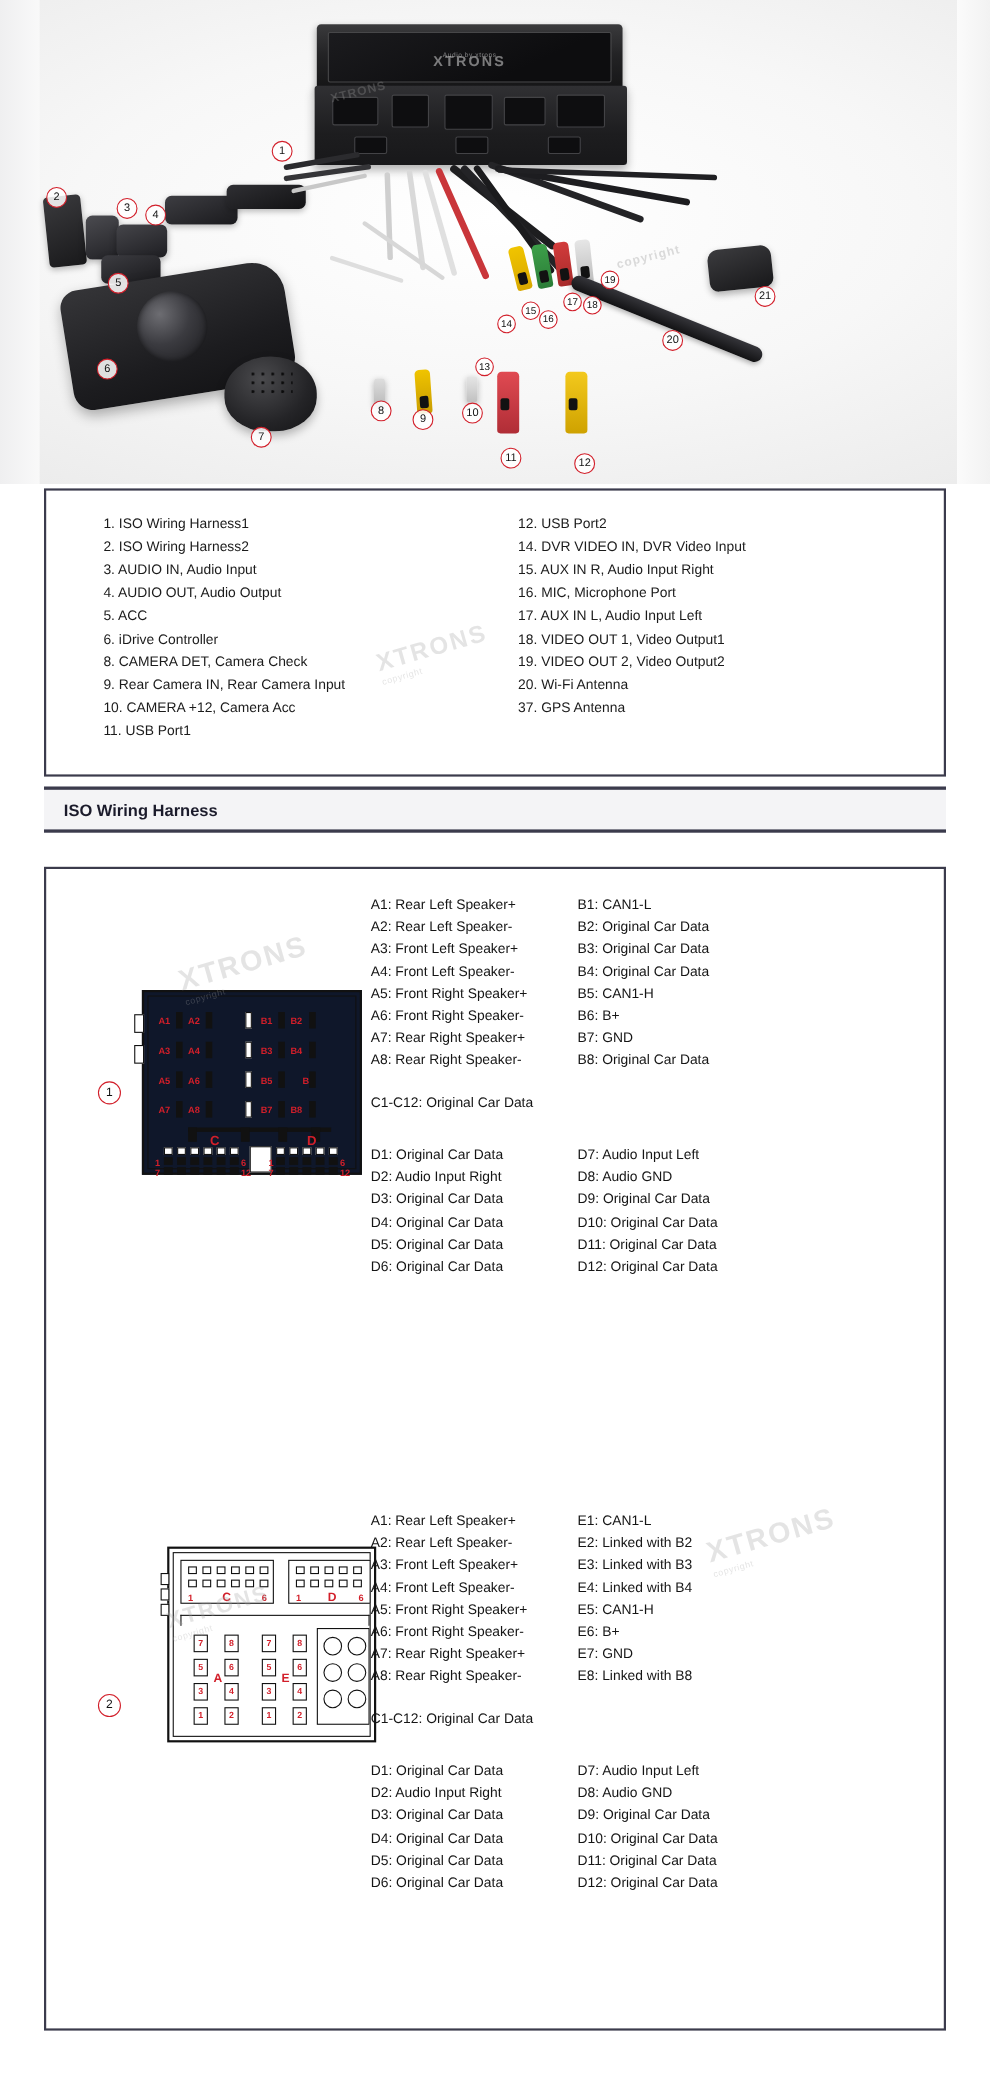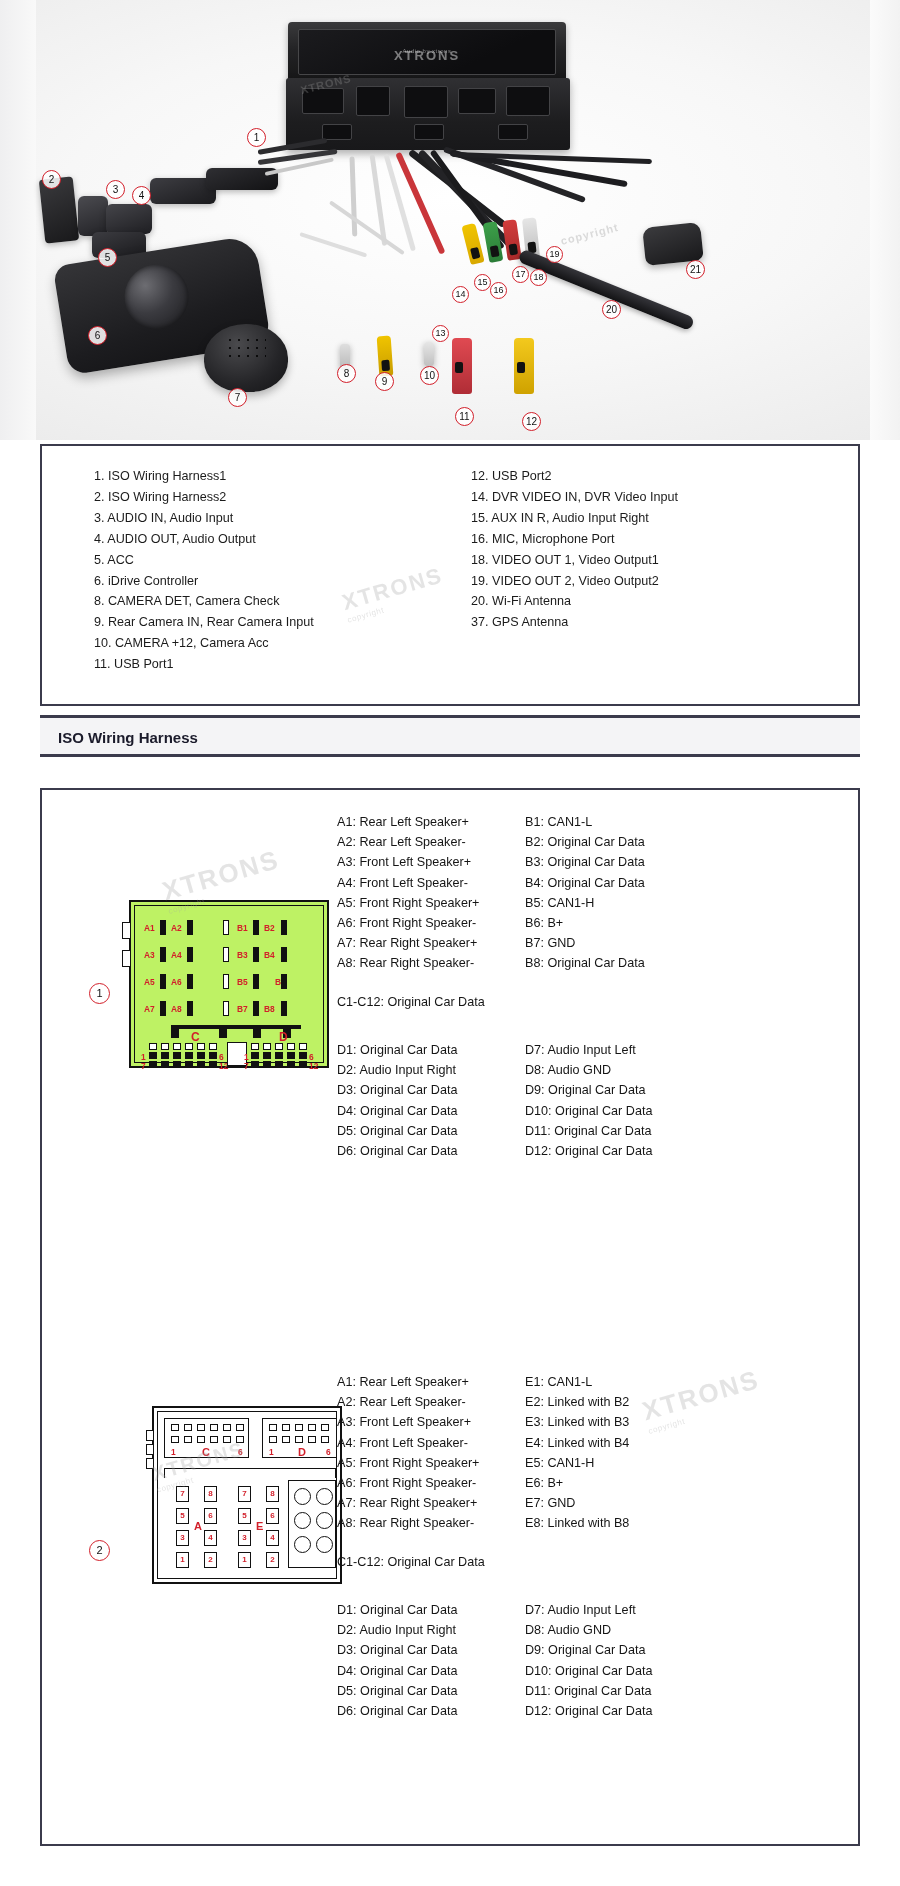--- a/index.html
+++ b/index.html
@@ -239,21 +239,21 @@
   .note-c { position: absolute; left: 295px; font-size: 12.6px; color: #151515; }
   .col-d1 { left: 295px; }
   .col-d2 { left: 483px; }
 
   
   .conn1 {
     position: absolute;
     left: 87px; top: 110px;
     width: 200px; height: 168px;
     border: 2px solid #111;
-    background: #bef264;
+    background: #0f172a;
   }
   .conn1 .inner {
     position: absolute; inset: 3px;
     border: 1px solid #111;
   }
   .pinlabel {
     position: absolute;
     color: #d21f2a;
     font-size: 8.4px;
     font-family: "Liberation Sans", sans-serif;
@@ -436,20 +436,21 @@
         <div class="legend-item">8. CAMERA DET, Camera Check</div>
         <div class="legend-item">9. Rear Camera IN, Rear Camera Input</div>
         <div class="legend-item">10. CAMERA +12, Camera Acc</div>
         <div class="legend-item">11. USB Port1</div>
       </div>
       <div class="legend-col">
         <div class="legend-item">12. USB Port2</div>
         <div class="legend-item">14. DVR VIDEO IN, DVR Video Input</div>
         <div class="legend-item">15. AUX IN R, Audio Input Right</div>
         <div class="legend-item">16. MIC, Microphone Port</div>
+        <div class="legend-item">17. AUX IN L, Audio Input Left</div>
         <div class="legend-item">18. VIDEO OUT 1, Video Output1</div>
         <div class="legend-item">19. VIDEO OUT 2, Video Output2</div>
         <div class="legend-item">20. Wi-Fi Antenna</div>
         <div class="legend-item">37. GPS Antenna</div>
       </div>
     </div>
     <div class="wm-doc" style="left:300px;top:130px;">XTRONS<small>copyright</small></div>
   </div>
 
   <div class="section-title-bar">

